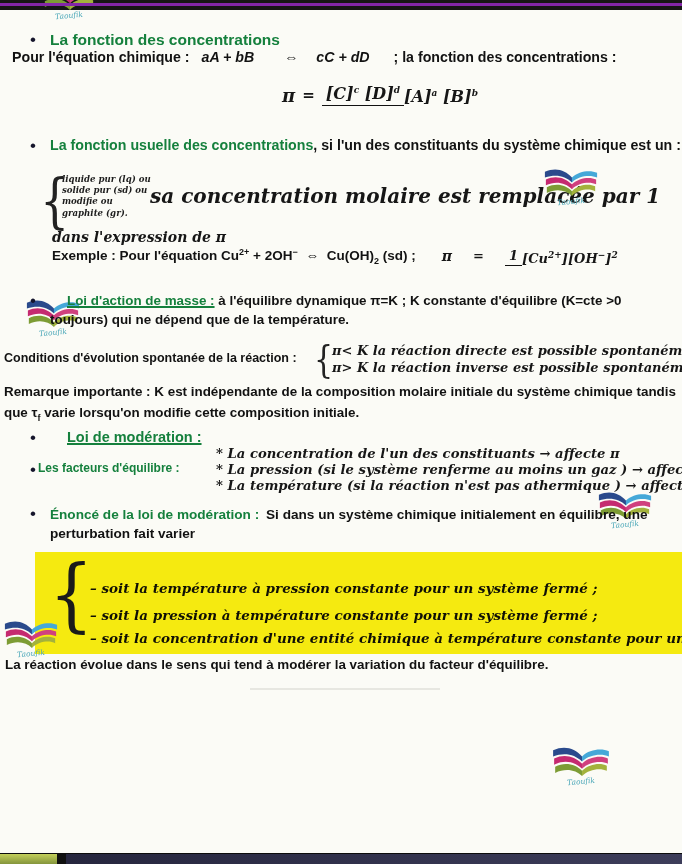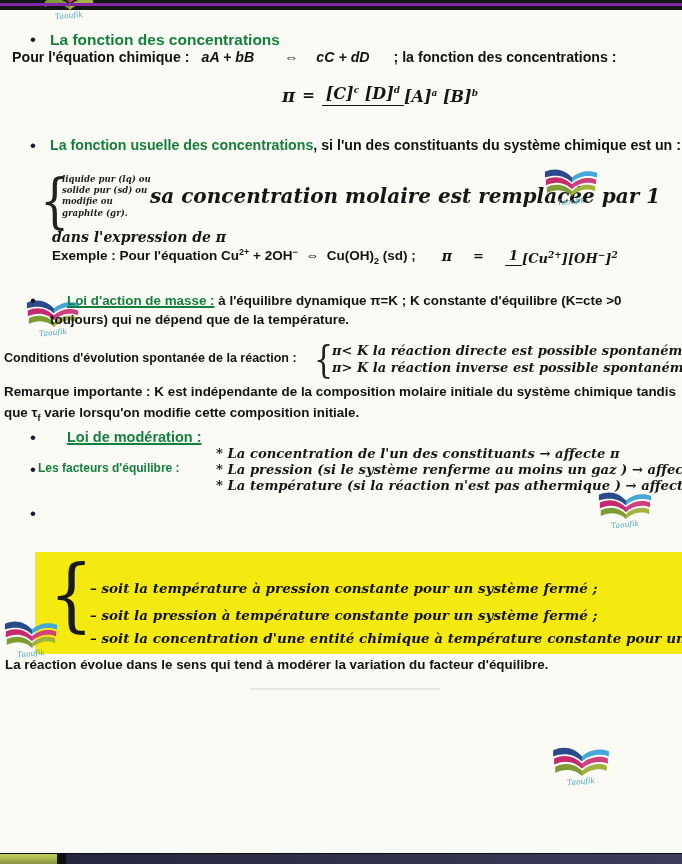--- a/index.html
+++ b/index.html
@@ -170,20 +170,24 @@
       <path d="M4,14 C14,9 24,12 31,19 L31,24 C24,17 14,15 4,20 Z" fill="#c52a70"></path>
       <path d="M5,22 C15,17 25,20 31,26 L31,31 C25,25 15,23 5,28 Z" fill="#7d9c34"></path>
       <path d="M31,12 C38,5 50,4 57,7 L57,12 C50,9 38,10 31,17 Z" fill="#45a8d8"></path>
       <path d="M31,19 C38,12 50,11 56,14 L56,19 C50,16 38,17 31,24 Z" fill="#d0407e"></path>
       <path d="M31,26 C38,19 49,18 55,21 L55,26 C49,23 38,24 31,31 Z" fill="#a3b23c"></path>
     </svg>
     <div class="sig">Taoufik</div>
   </div>
 
   <span class="abs bullet-dot" style="left:30px;top:505px;z-index:2;">•</span>
+  <div class="abs" style="left:50px;top:505px;width:630px;font-size:13.6px;line-height:19px;z-index:2;">
+    <span class="sans-b magenta">Énoncé de la loi de modération :</span>
+    <span class="sans-b" style="margin-left:3px;">Si dans un système chimique initialement en équilibre, une perturbation fait varier</span>
+  </div>
 
   <div class="abs yellow" style="left:35px;top:552px;width:647px;height:102px;">
     <span class="brace" style="position:absolute;left:14px;top:2px;font-size:70px;transform:scaleY(1.15);color:#1a1a1a;">{</span>
     <span class="abs sbi nowrap" style="left:55px;top:28px;font-size:13.5px;color:#101005;">– soit la température à  pression constante pour un système  fermé ;</span>
     <span class="abs sbi nowrap" style="left:55px;top:55px;font-size:13.5px;color:#101005;">– soit la pression à température  constante pour un système  fermé ;</span>
     <span class="abs sbi nowrap" style="left:55px;top:78px;font-size:13.5px;color:#101005;">– soit la concentration d'une entité chimique à température constante pour un système ouvert</span>
   </div>
 
   <div class="logo" style="left:2px;top:618px;z-index:3;">
     <svg viewBox="0 0 60 34">

